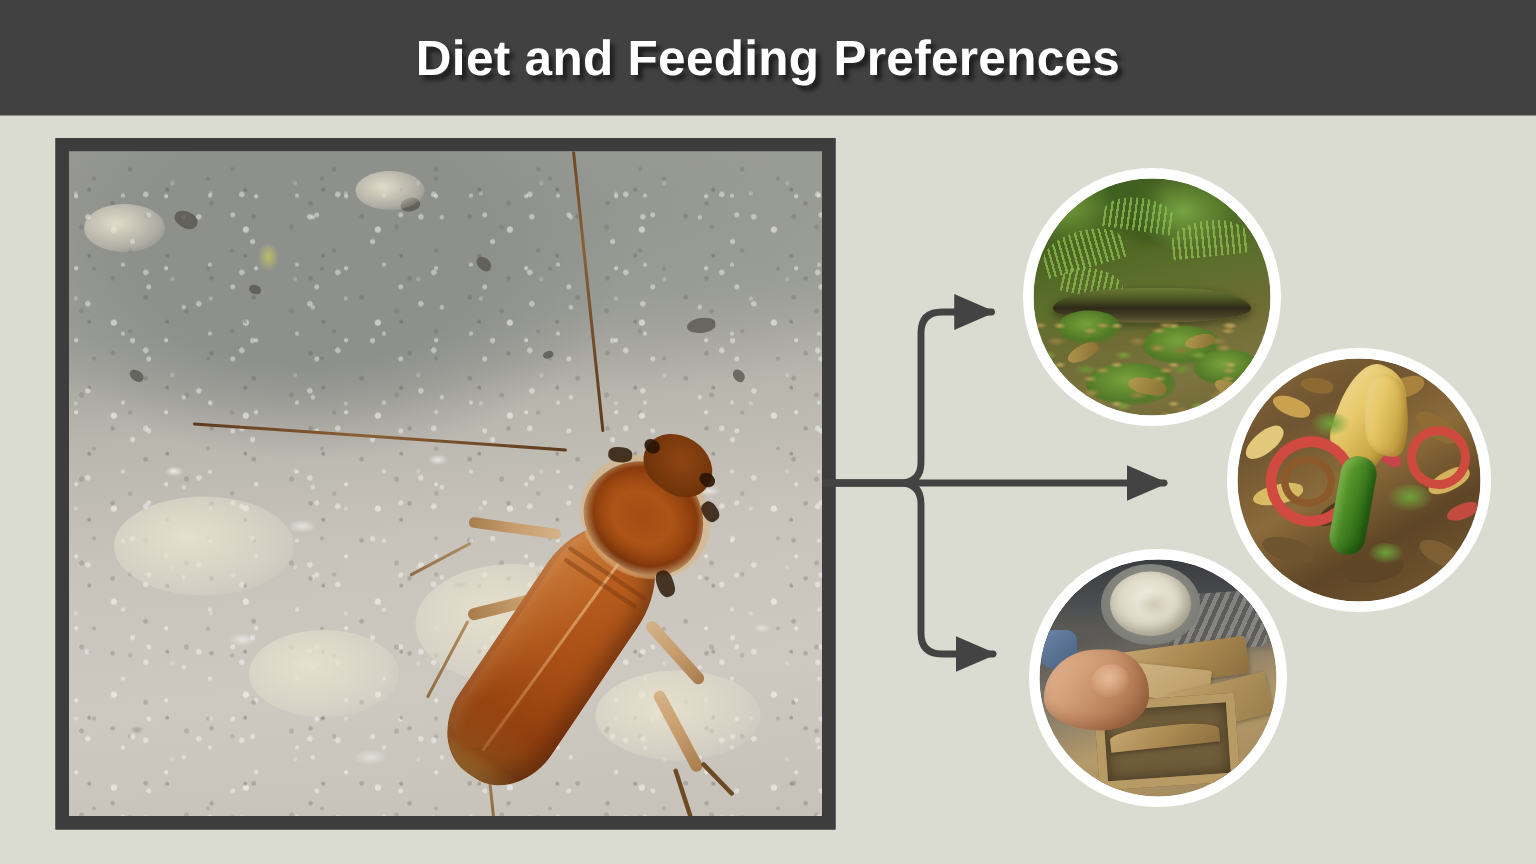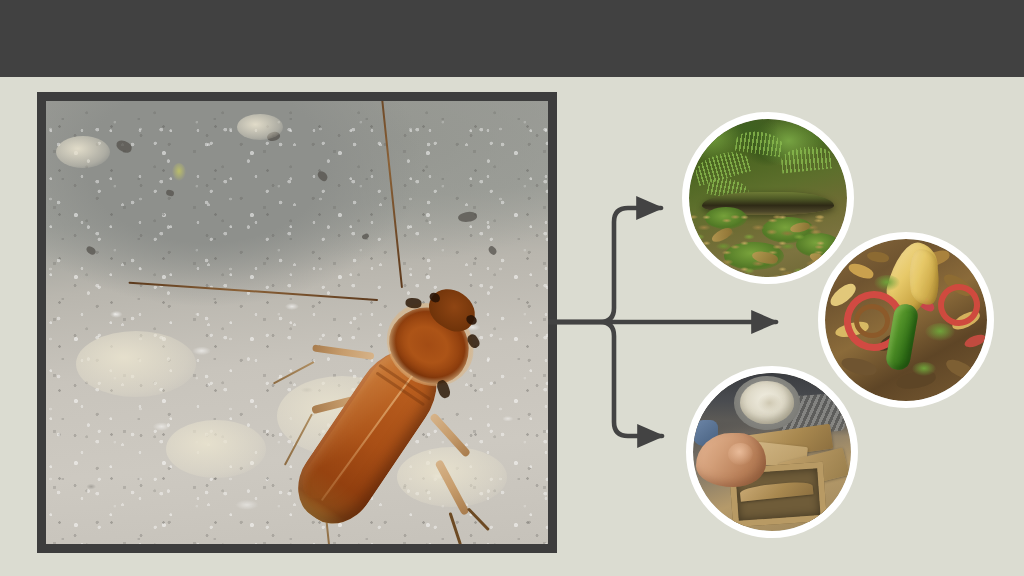--- a/index.html
+++ b/index.html
@@ -441,20 +441,21 @@
     background: linear-gradient(140deg, #6d86a8, #47607f);
     border-radius: 40% 30% 50% 40%;
   }
 </style>
 </head>
 <body>
 
 <div id="slide">
 
   <div id="header-bar"></div>
+  <div id="header-title">Diet and Feeding Preferences</div>
 
   <div id="main-photo-frame">
     <div id="main-photo">
 
       <div class="concrete-base"></div>
       <div class="concrete-speckle"></div>
       <div class="concrete-rough"></div>
 
       <div class="concrete-dark-chips">
         <div class="chip" style="left:14%;top:9%;width:16px;height:11px;transform:rotate(18deg);"></div>

